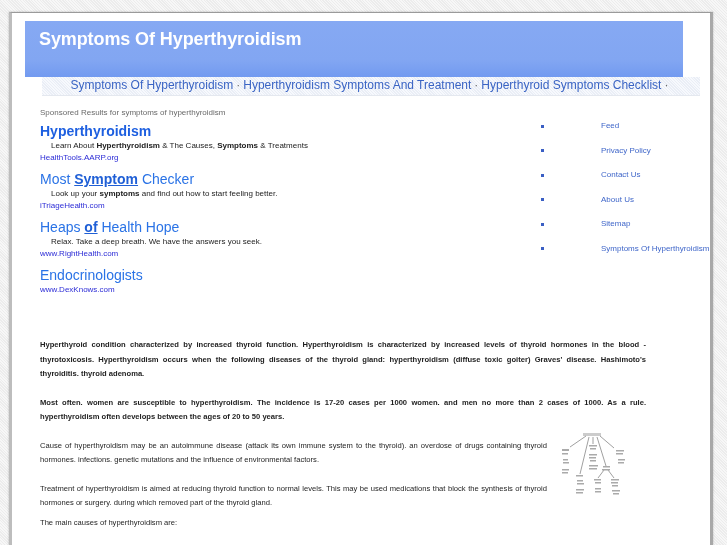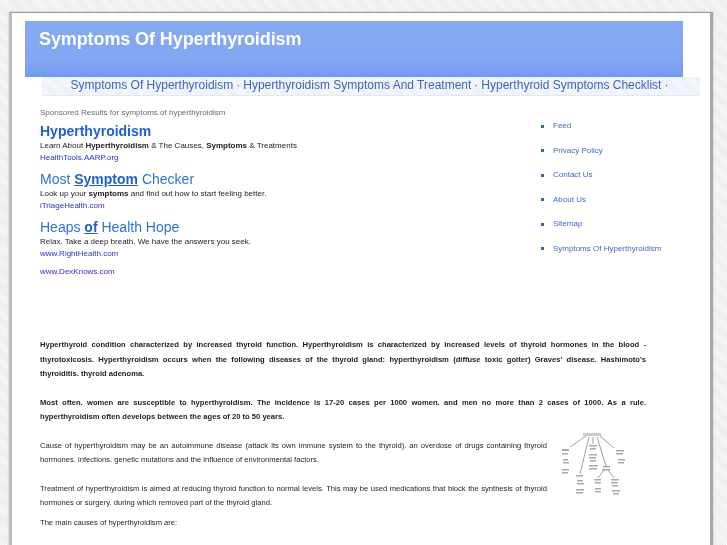--- a/index.html
+++ b/index.html
@@ -40,25 +40,25 @@
   .nav .sep { color: #6b6b6b; padding: 0 3px; }
   .sponsored {
     position: absolute; left: 40px; top: 108px;
     font-size: 8px; color: #6a6a6a; text-align: right;
   }
   .ads { position: absolute; left: 40px; top: 122px; width: 460px; }
   .ad { margin-bottom: 7px; }
   .ad-title { font-size: 14px; color: #2a73e6; line-height: 18px; text-decoration: none; display: inline-block; }
   .ad-title b { color: #1f5fd6; text-decoration: underline; }
   .ad-title.bold { font-weight: bold; color: #1d5fe0; }
-  .ad-desc { font-size: 8px; color: #222; line-height: 12px; }
+  .ad-desc { font-size: 8px; color: #222; line-height: 12px; margin-left: 11px; }
   .ad-desc b { font-weight: bold; }
   .ad-url { font-size: 8px; color: #2c2cd6; line-height: 11px; text-decoration: none; display: block; }
   .sidebar { position: absolute; left: 540px; top: 120px; width: 170px; list-style: none; margin: 0; padding: 0; }
-  .sidebar li { height: 24.5px; font-size: 8px; line-height: 12px; display: flex; align-items: flex-start; }
+  .sidebar li { height: 24.5px; font-size: 8px; line-height: 12px; display: flex; align-items: flex-start; gap: 48px; }
   .sidebar .bullet { width: 3px; height: 3px; background: #3a5fc4; margin: 4.5px 9px 0 1px; flex: none; }
   .sidebar a { color: #3f66c9; text-decoration: none; }
   .content { position: absolute; left: 40px; top: 338px; width: 606px; }
   .content p { margin: 0; font-size: 7.6px; line-height: 14.5px; color: #1e1e1e; text-align: justify; }
   .content p.full { width: 606px; font-weight: bold; }
   .content p.narrow { width: 507px; }
   .diagram { position: absolute; left: 556px; top: 432px; width: 74px; height: 70px; }
 </style>
 </head>
 <body>
@@ -85,20 +85,21 @@
     <a href="#" class="ad-title"><span>Most </span><b>Symptom</b><span> Checker</span></a>
     <div class="ad-desc"><span>Look up your </span><b>symptoms</b><span> and find out how to start feeling better.</span></div>
     <a href="#" class="ad-url">iTriageHealth.com</a>
   </div>
   <div class="ad">
     <a href="#" class="ad-title"><span>Heaps </span><b>of</b><span> Health Hope</span></a>
     <div class="ad-desc">Relax. Take a deep breath. We have the answers you seek.</div>
     <a href="#" class="ad-url">www.RightHealth.com</a>
   </div>
   <div class="ad">
+    <a href="#" class="ad-title"><span>Endocrinologists</span></a>
     <a href="#" class="ad-url">www.DexKnows.com</a>
   </div>
 </div>
 
 <ul class="sidebar">
   <li>
       <span class="bullet"></span>
       <a href="#">Feed</a>
     </li>
   <li>

